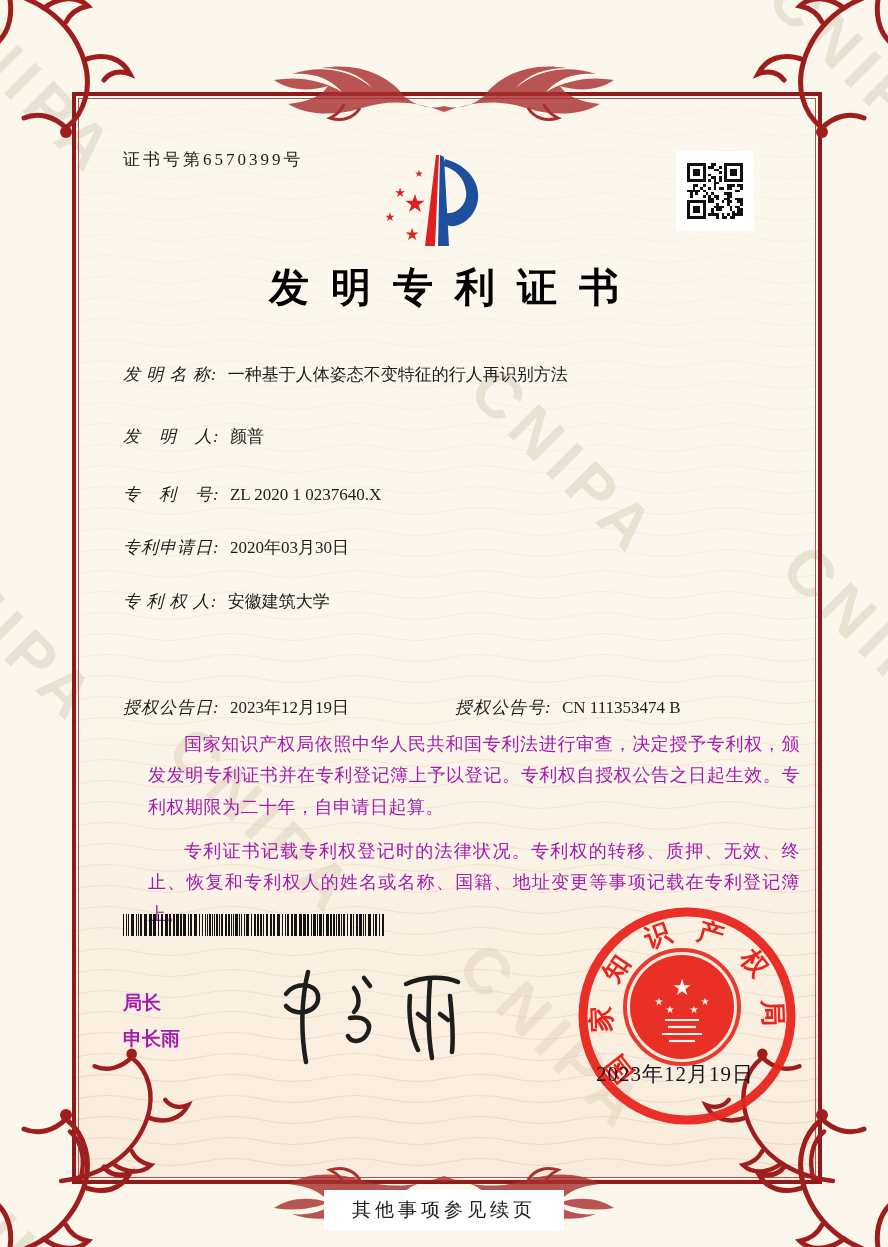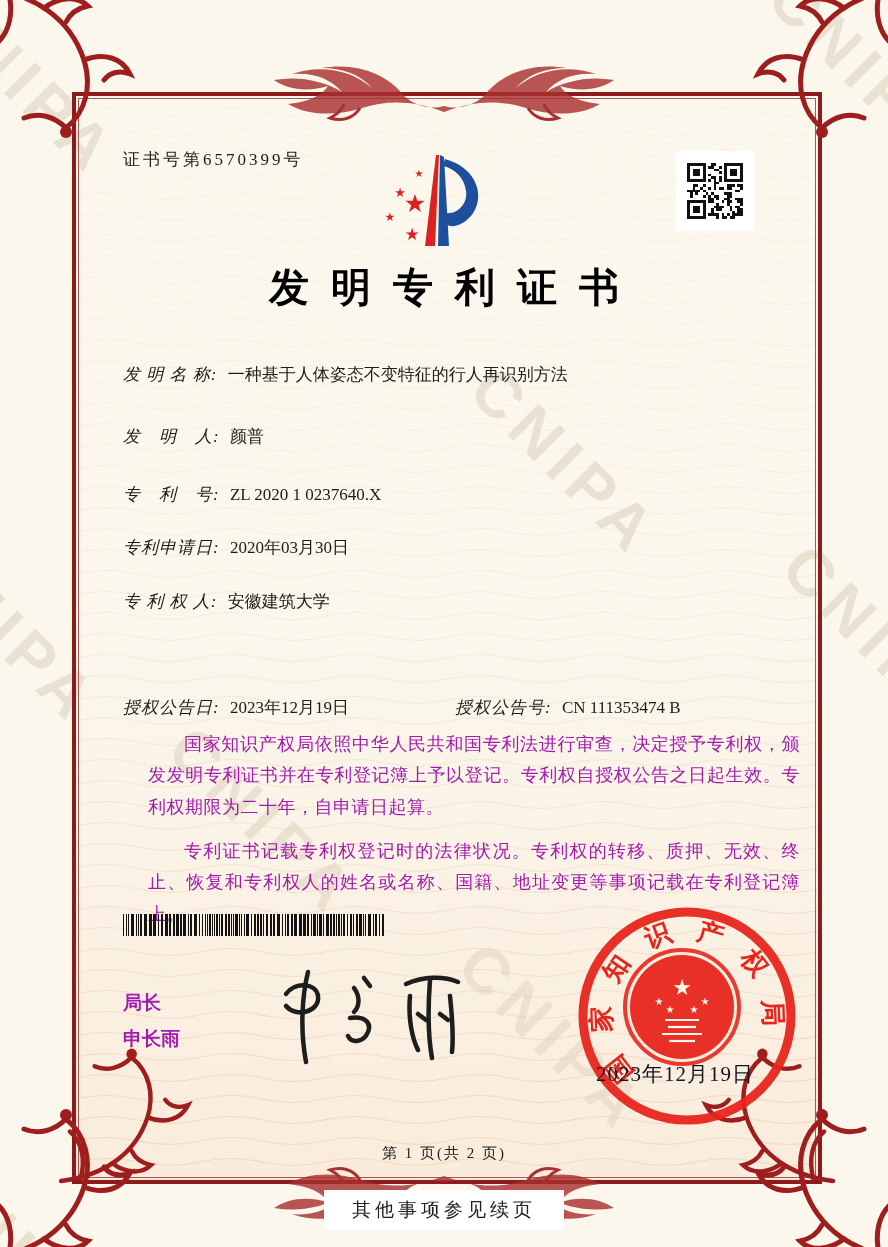--- a/index.html
+++ b/index.html
@@ -568,15 +568,14 @@
       <text x="115" y="38" transform="rotate(-92 115 115)">家</text>
       <text x="115" y="38" transform="rotate(-56 115 115)">知</text>
       <text x="115" y="38" transform="rotate(-20 115 115)">识</text>
       <text x="115" y="38" transform="rotate(16 115 115)">产</text>
       <text x="115" y="38" transform="rotate(52 115 115)">权</text>
       <text x="115" y="38" transform="rotate(88 115 115)">局</text>
     </g>
   </svg>
   <div class="sealdate">2023年12月19日</div>
 
-  <div class="pageno">第 1 页(共 2 页)</div>
   <div class="contbox">其他事项参见续页</div>
 </div>
 
 </body></html>

